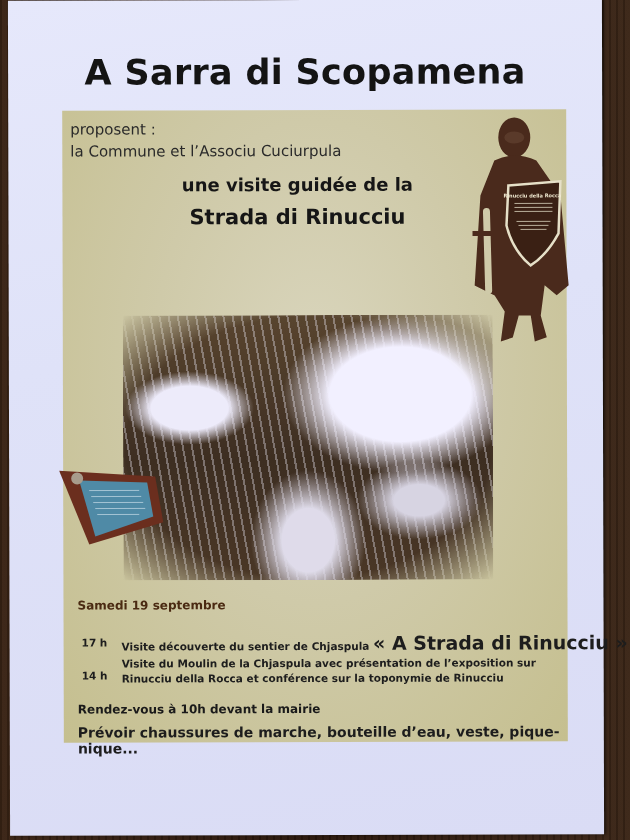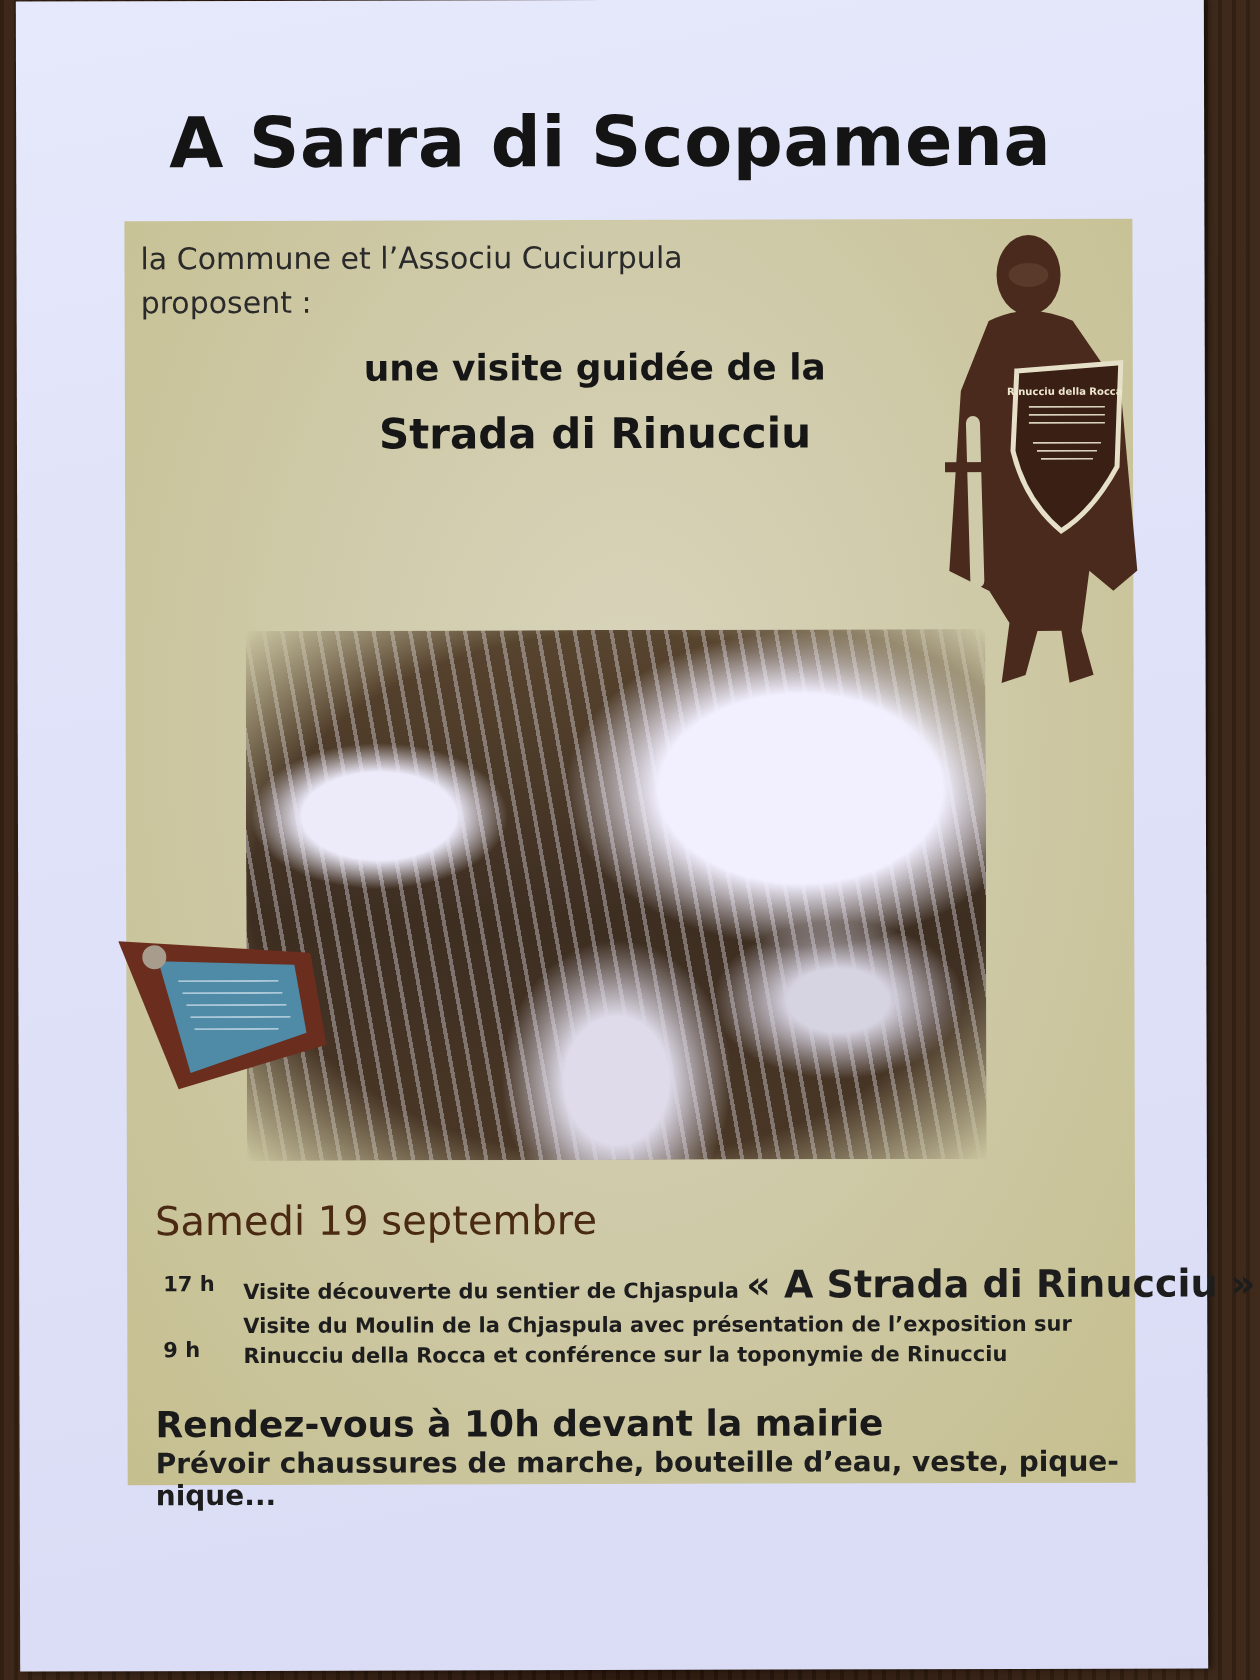--- a/index.html
+++ b/index.html
@@ -61,55 +61,55 @@
         linear-gradient(180deg, #5c4a36 0%, #43352a 55%, #4f3e2e 100%);
       filter: contrast(1.1);
       -webkit-mask: radial-gradient(ellipse at center, #000 70%, transparent 100%);
               mask: radial-gradient(ellipse at center, #000 70%, transparent 100%);
     }
     .sign {
       position: absolute; left: -4px; top: 356px; width: 110px; height: 80px;
     }
     .date {
       position: absolute; left: 14px; top: 488px;
-      font-weight: normal; font-size: 20px; color: #4a2a12;
+      font-weight: bold; font-size: 12px; color: #4a2a12;
     }
     .sched-row {
       position: absolute; left: 18px;
       font-weight: bold; font-size: 10.5px; color: #1d1d1d;
     }
     .sched-row .time { position: absolute; left: 0; width: 40px; }
     .sched-row .desc { position: absolute; left: 40px; white-space: nowrap; line-height: 15px; }
     .sched-row .desc .quote { font-size: 19px; }
     .row1 { top: 522px; }
     .row1 .time, .row1 .desc { top: 4px; }
     .row2 { top: 546px; }
     .row2 .time { top: 13px; }
     .row2 .desc { top: 0; }
     .rdv {
       position: absolute; left: 14px; top: 592px;
-      font-weight: bold; font-size: 18px; color: #1a1a1a;
+      font-weight: bold; font-size: 12px; color: #1a1a1a;
     }
     .bring {
       position: absolute; left: 14px; top: 614px;
       font-weight: bold; font-size: 14px; color: #1d1d1d;
     }
   </style>
 </head>
 <body>
 
 <div class="table-wood"></div>
 
 <div class="paper">
   <div class="title">A Sarra di Scopamena</div>
 
   <div class="panel">
     <div class="intro">
+      <div>proposent :</div>
       <div>la Commune et l’Associu Cuciurpula</div>
-      <div>proposent :</div>
     </div>
     <div class="headline l1">une visite guidée de la</div>
     <div class="headline l2">Strada di Rinucciu</div>
 
     <svg class="knight" viewBox="0 0 112 236">
       <g fill="#4a2a1c">
         <ellipse cx="50" cy="22" rx="16" ry="20"></ellipse>
         <path d="M30 45 Q50 35 72 45 L96 80 L104 170 L92 180 L80 170 L76 200 L82 222 L70 226 L66 200 L54 200 L48 222 L36 226 L40 196 L30 180 L10 170 L16 80 Z"></path>
       </g>
       <path d="M22 96 L24 175" stroke="#cfcaa9" stroke-width="7" stroke-linecap="round"></path>
@@ -146,21 +146,21 @@
 
     <div class="sched-row row1">
       <span class="time">17 h</span>
       <span class="desc">
         <span>Visite découverte du sentier de Chjaspula</span>
         <span class="quote">« A Strada di Rinucciu »</span>
       </span>
     </div>
 
     <div class="sched-row row2">
-      <span class="time">9 h</span>
+      <span class="time">14 h</span>
       <span class="desc">
         <div>Visite du Moulin de la Chjaspula avec présentation de l’exposition sur</div>
         <div>Rinucciu della Rocca et conférence sur la toponymie de Rinucciu</div>
       </span>
     </div>
 
     <div class="rdv">Rendez-vous à 10h devant la mairie</div>
     <div class="bring">Prévoir chaussures de marche, bouteille d’eau, veste, pique-nique...</div>
   </div>
 </div>

